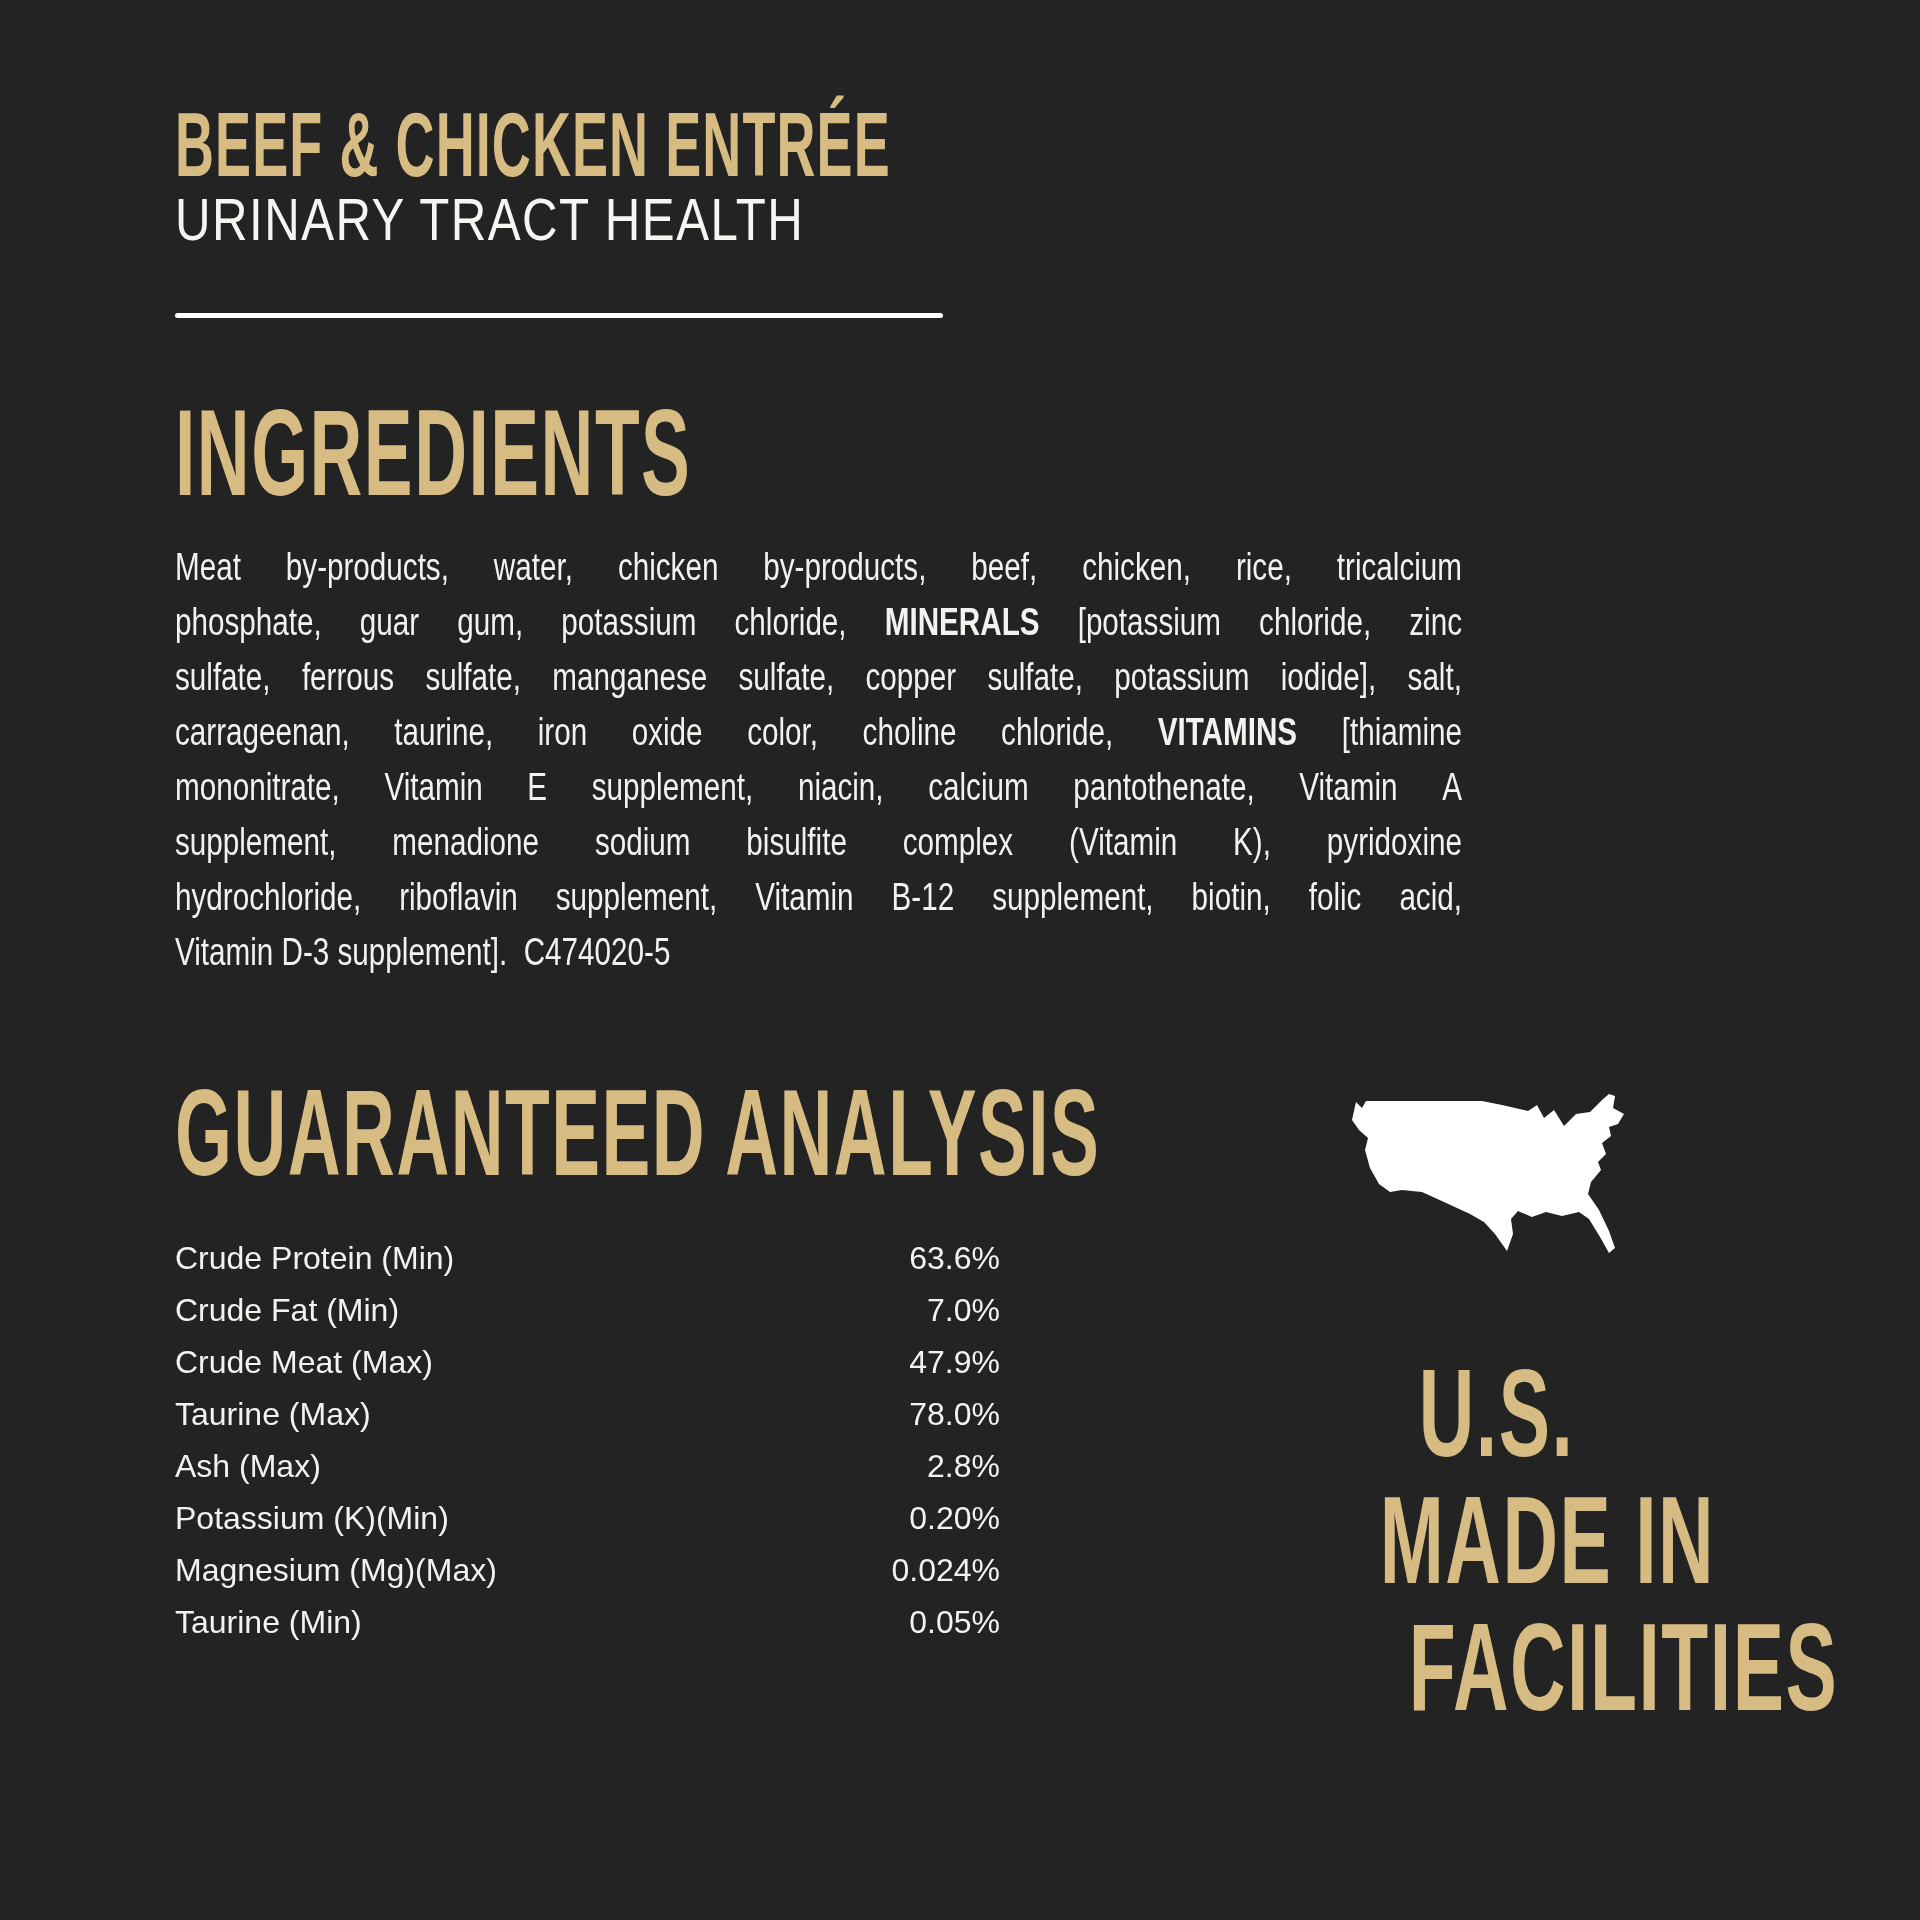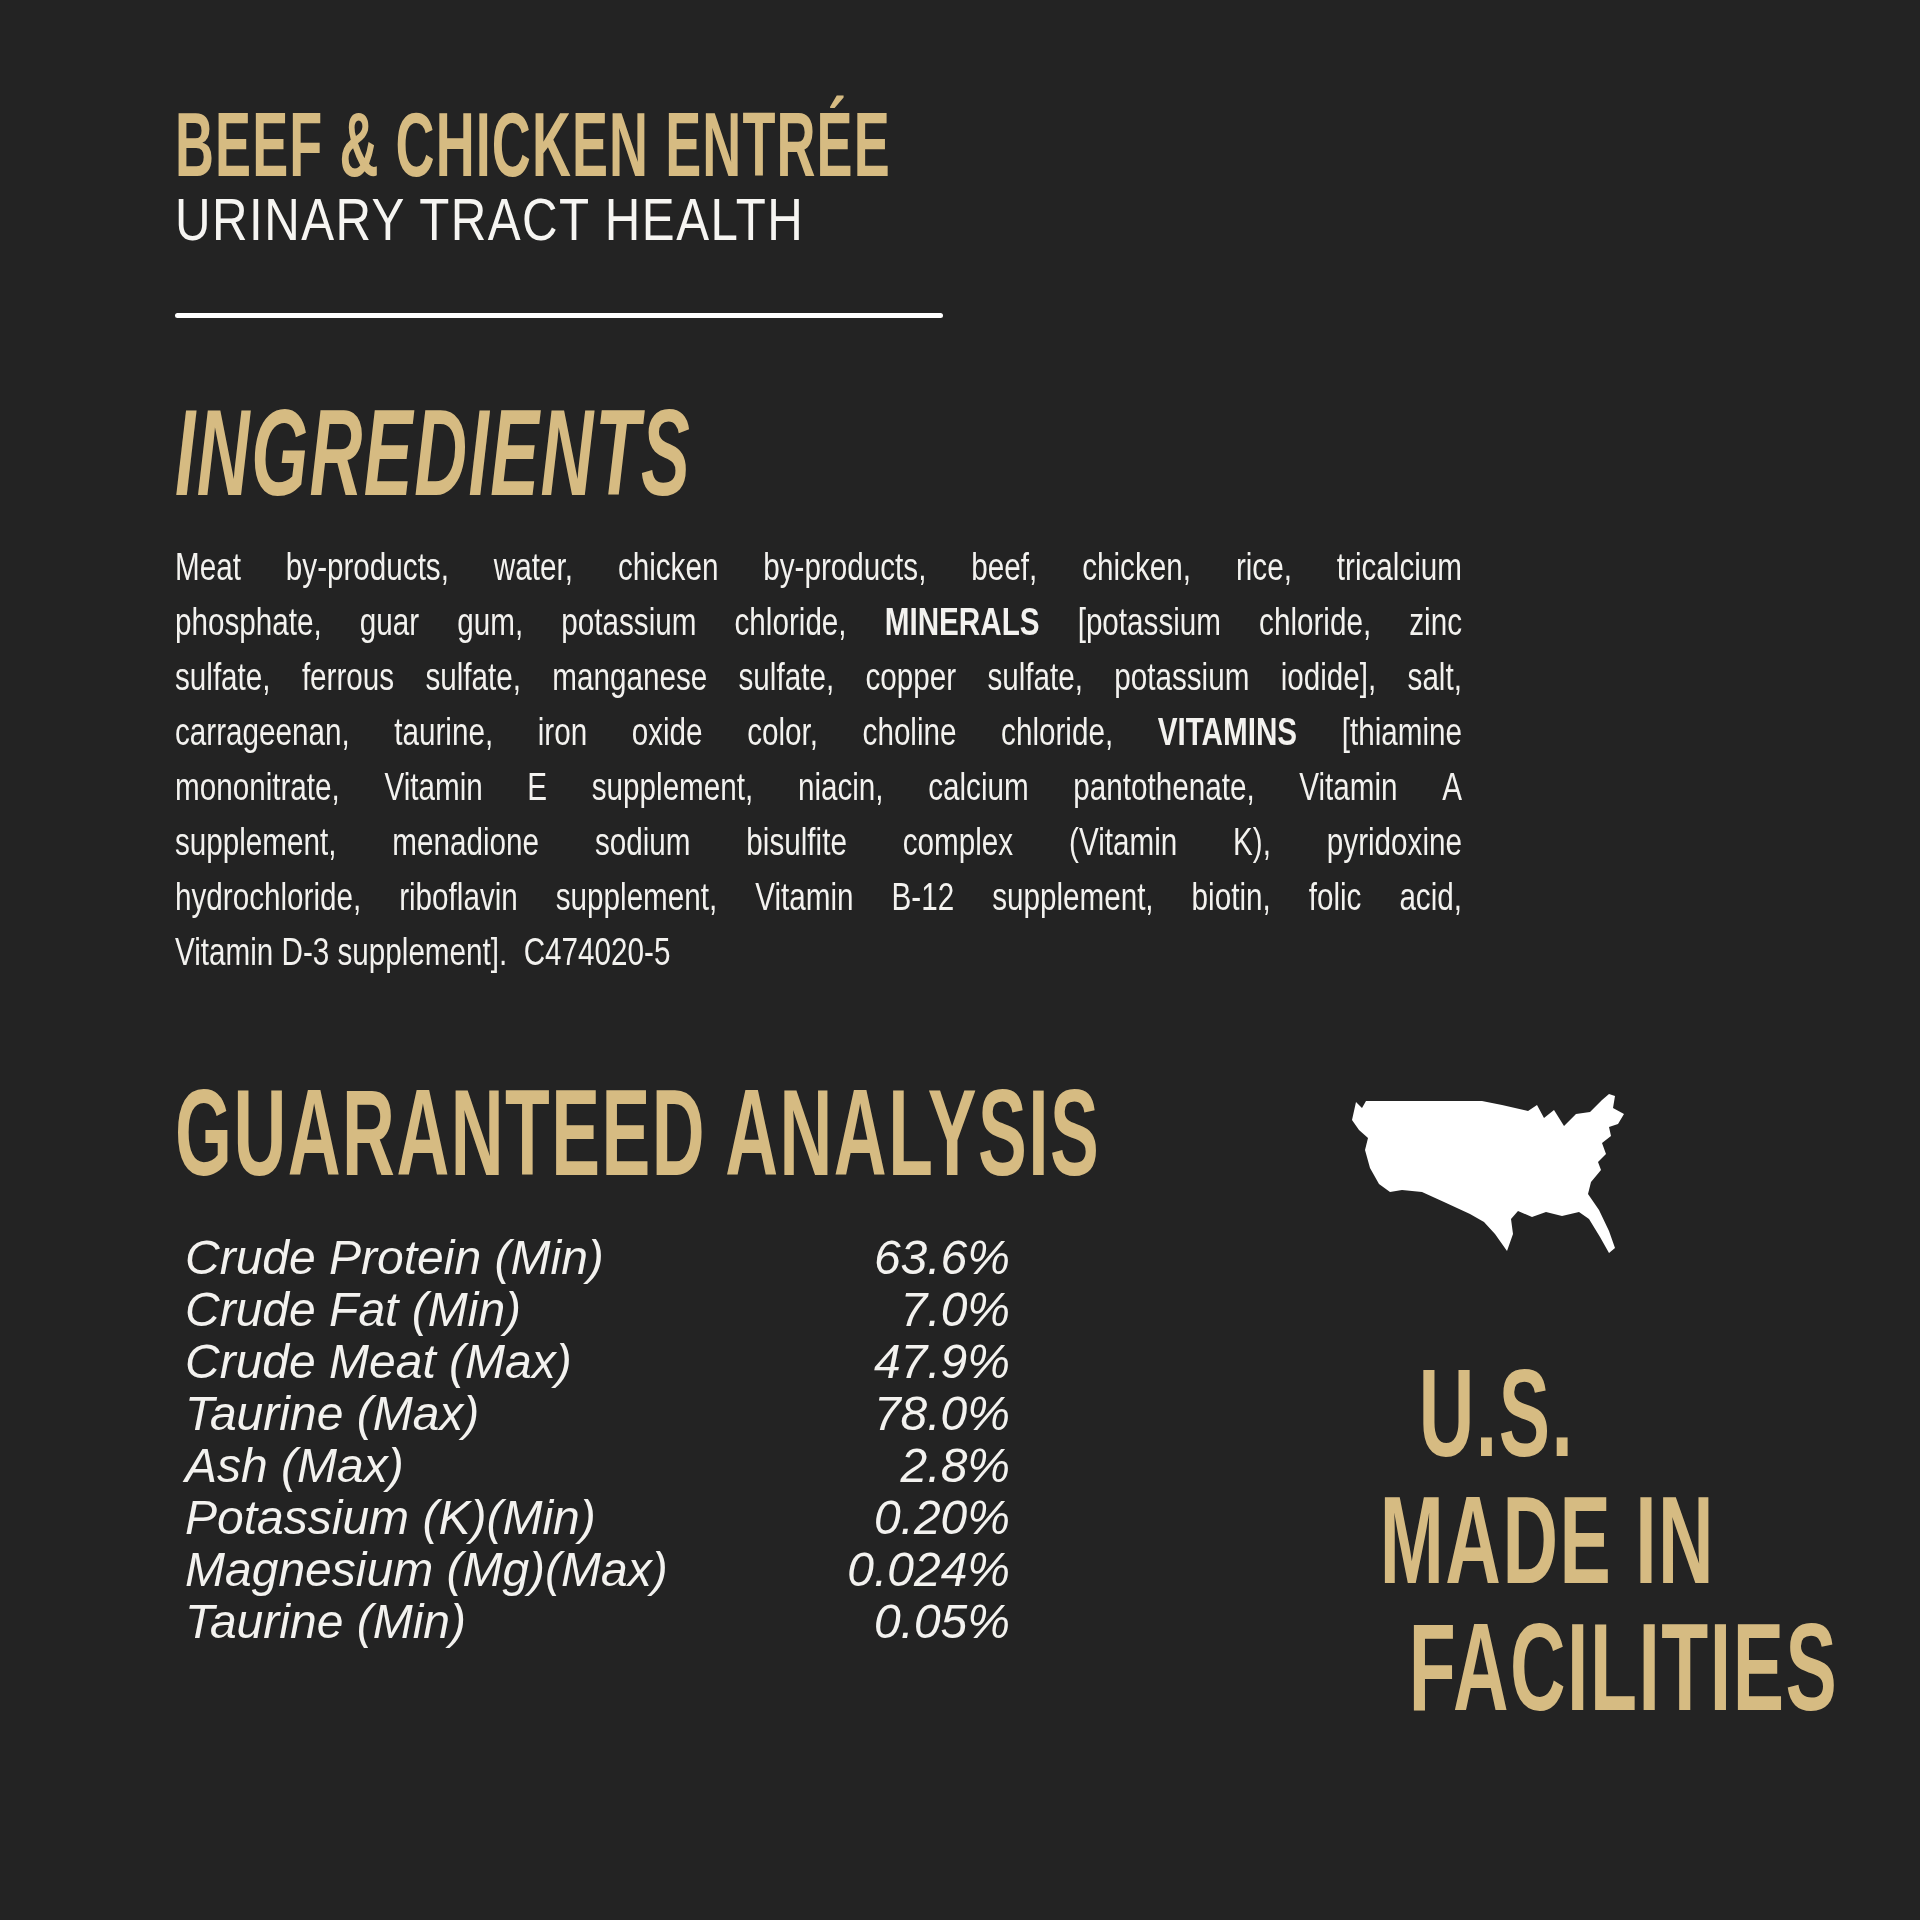--- a/index.html
+++ b/index.html
@@ -15,32 +15,32 @@
   .cond-c{display:inline-block;transform:scaleX(0.62);transform-origin:50% 50%;
         white-space:nowrap;font-weight:700;letter-spacing:0.02em;color:var(--gold);}
 
   .title{position:absolute;left:175px;top:100px;font-size:90px;line-height:90px;}
   .subtitle{position:absolute;left:175px;top:186px;font-size:60px;line-height:68px;color:#f6f5f2;}
   .subtitle .wide{display:inline-block;transform:scaleX(0.82);transform-origin:0 50%;
         white-space:nowrap;letter-spacing:0.03em;font-weight:400;}
 
   .divider{position:absolute;left:175px;top:313px;width:768px;height:5px;background:#ffffff;border-radius:3px;}
 
-  .ing-heading{position:absolute;left:175px;top:392px;font-size:122px;line-height:122px;font-style:italic;}
+  .ing-heading{position:absolute;left:175px;top:392px;font-size:122px;line-height:122px;}
   .ga-heading{position:absolute;left:175px;top:1072px;font-size:122px;line-height:122px;}
 
   .paragraph{position:absolute;left:175px;top:540px;width:1650px;
         transform:scaleX(0.78);transform-origin:0 0;
         font-size:38px;color:var(--white);}
   .ing-line{display:flex;justify-content:space-between;height:55px;line-height:55px;}
   .ing-line span{white-space:pre;}
   .ing-line .bold{font-weight:700;}
   .ing-last{line-height:55px;height:55px;white-space:pre;}
 
-  .ga-table{position:absolute;left:185px;top:1232px;width:825px;font-size:48px;color:var(--white);font-style:italic;}
+  .ga-table{position:absolute;left:175px;top:1232px;width:825px;font-size:32px;color:var(--white);}
   .ga-row{display:flex;justify-content:space-between;line-height:52px;}
   .ga-row .val{text-align:right;}
 
   .right-col{position:absolute;left:1277px;top:1088px;width:440px;text-align:center;}
   .usa-map{display:block;margin:0 auto;width:330px;height:205px;}
   .madein{margin-top:57px;font-size:124px;line-height:127px;}
   .madein .line{display:block;}
 </style>
 </head>
 <body>

